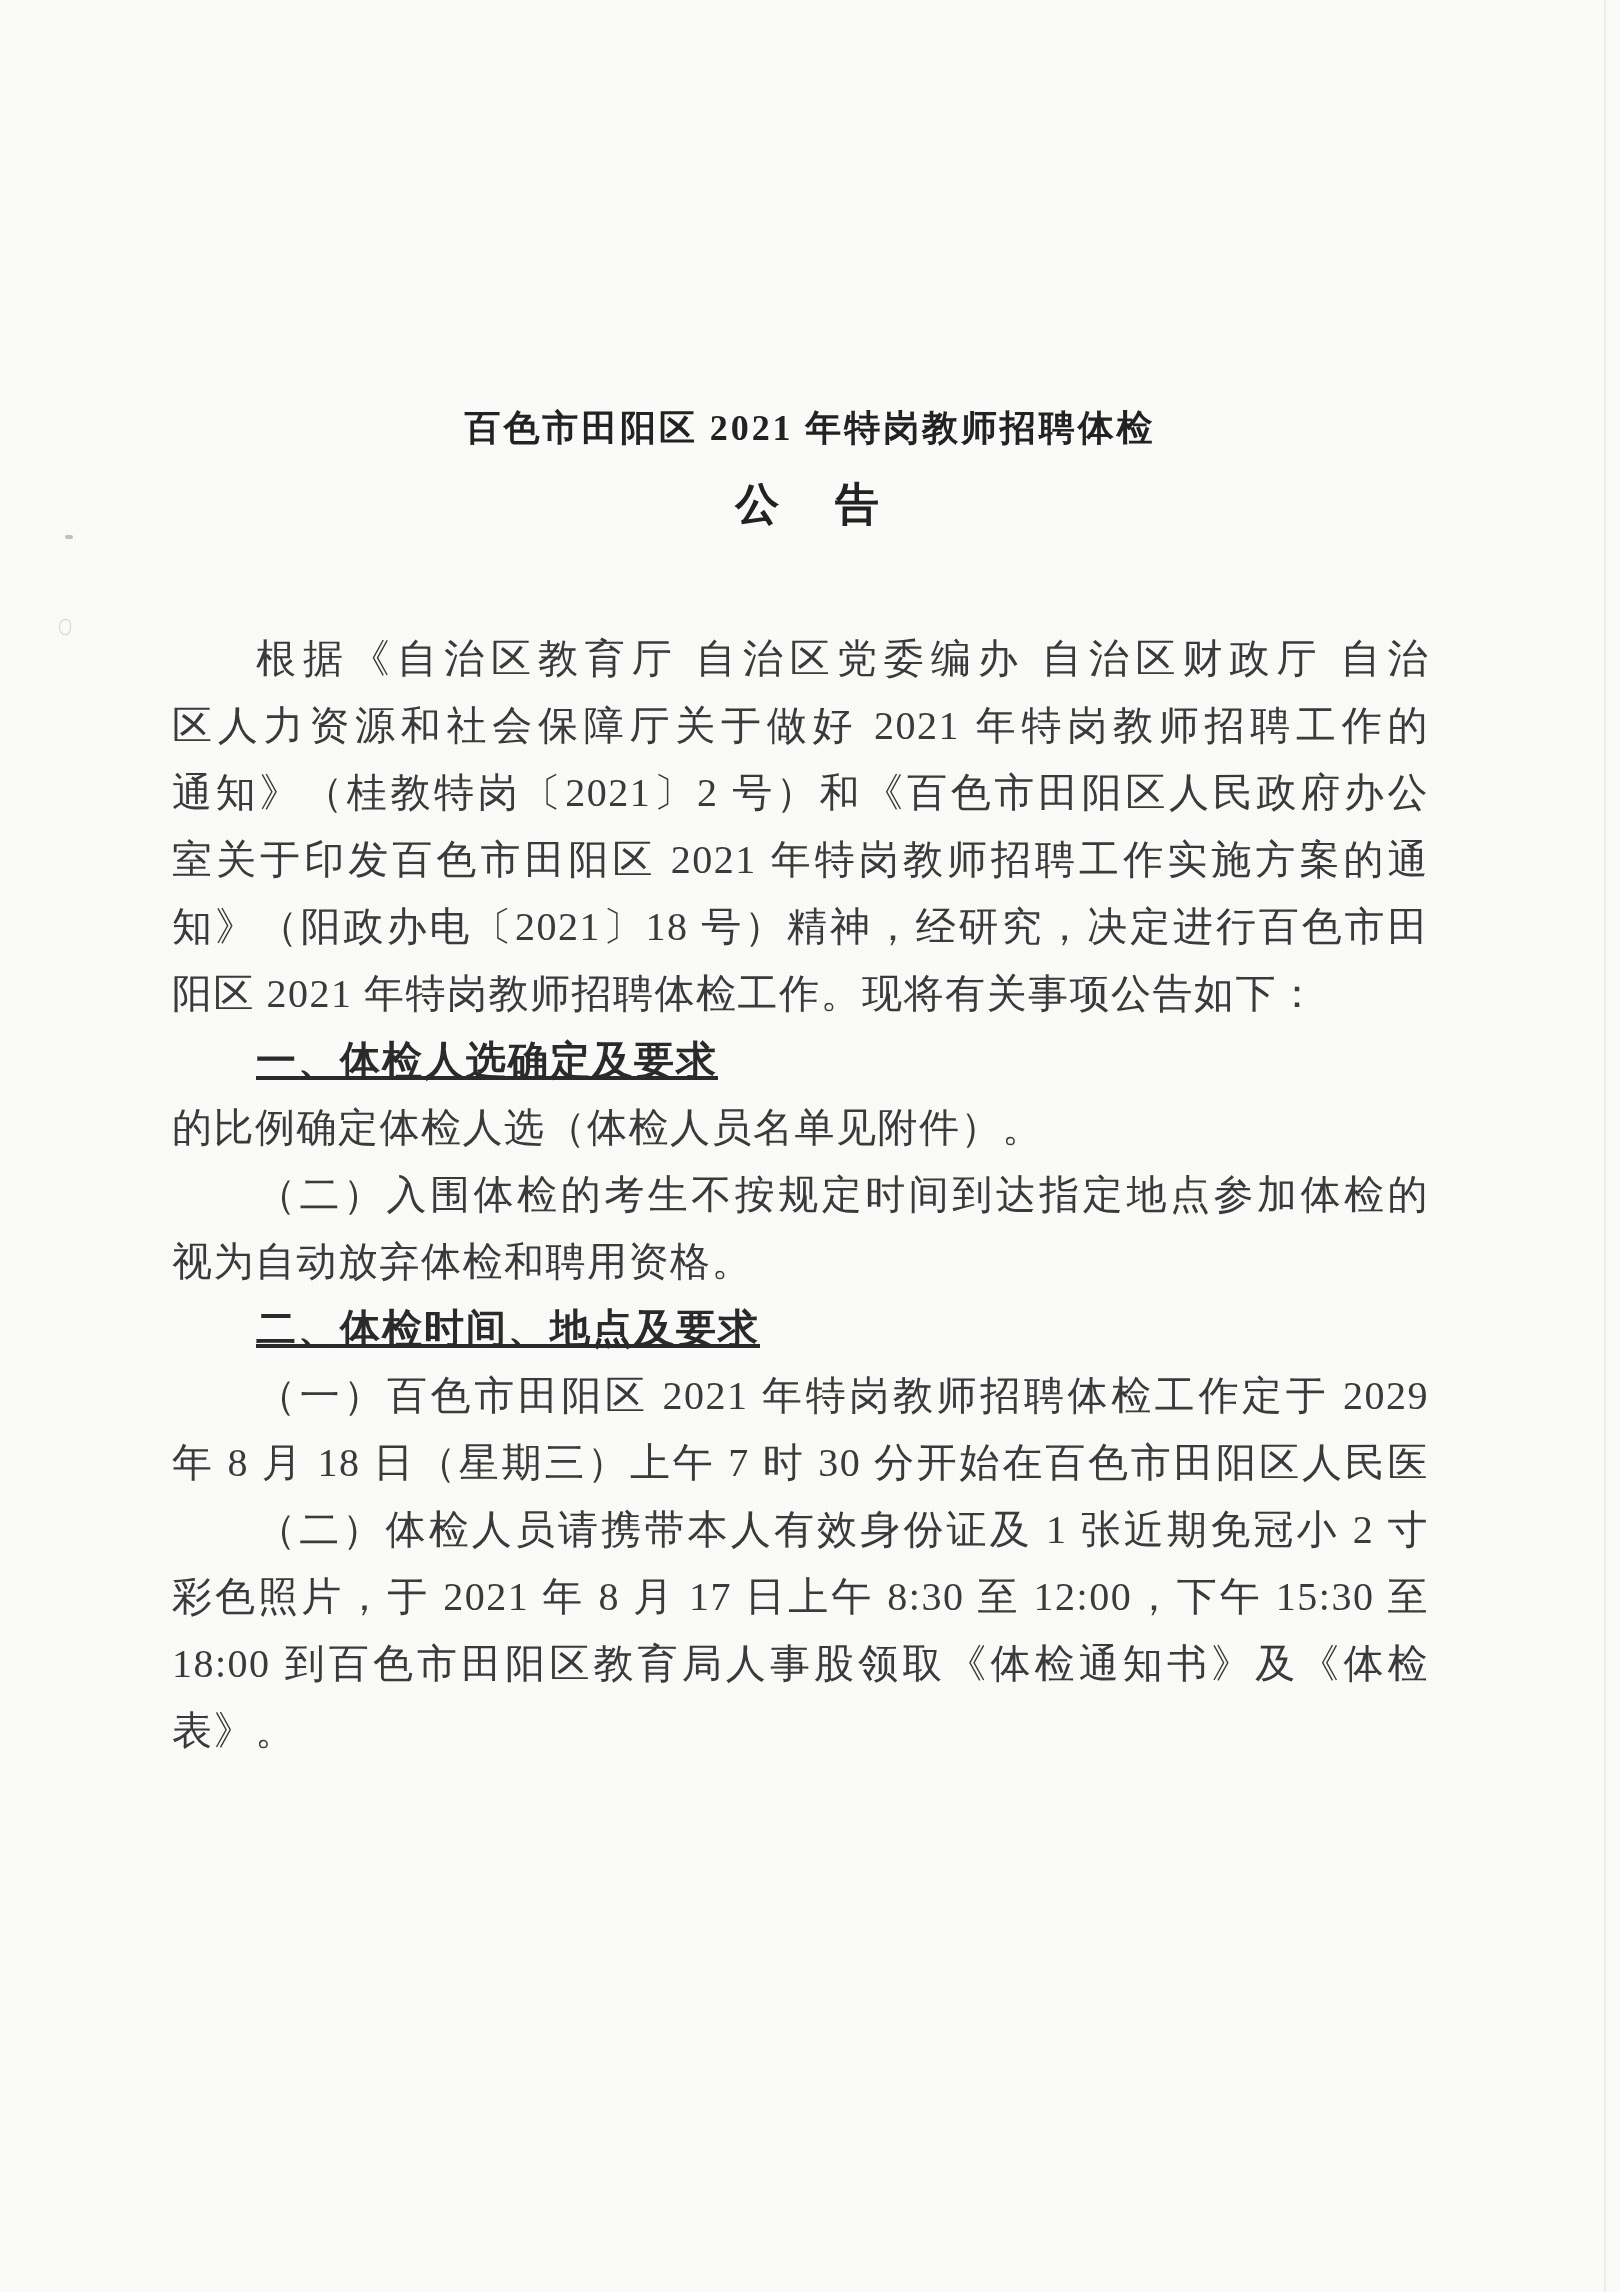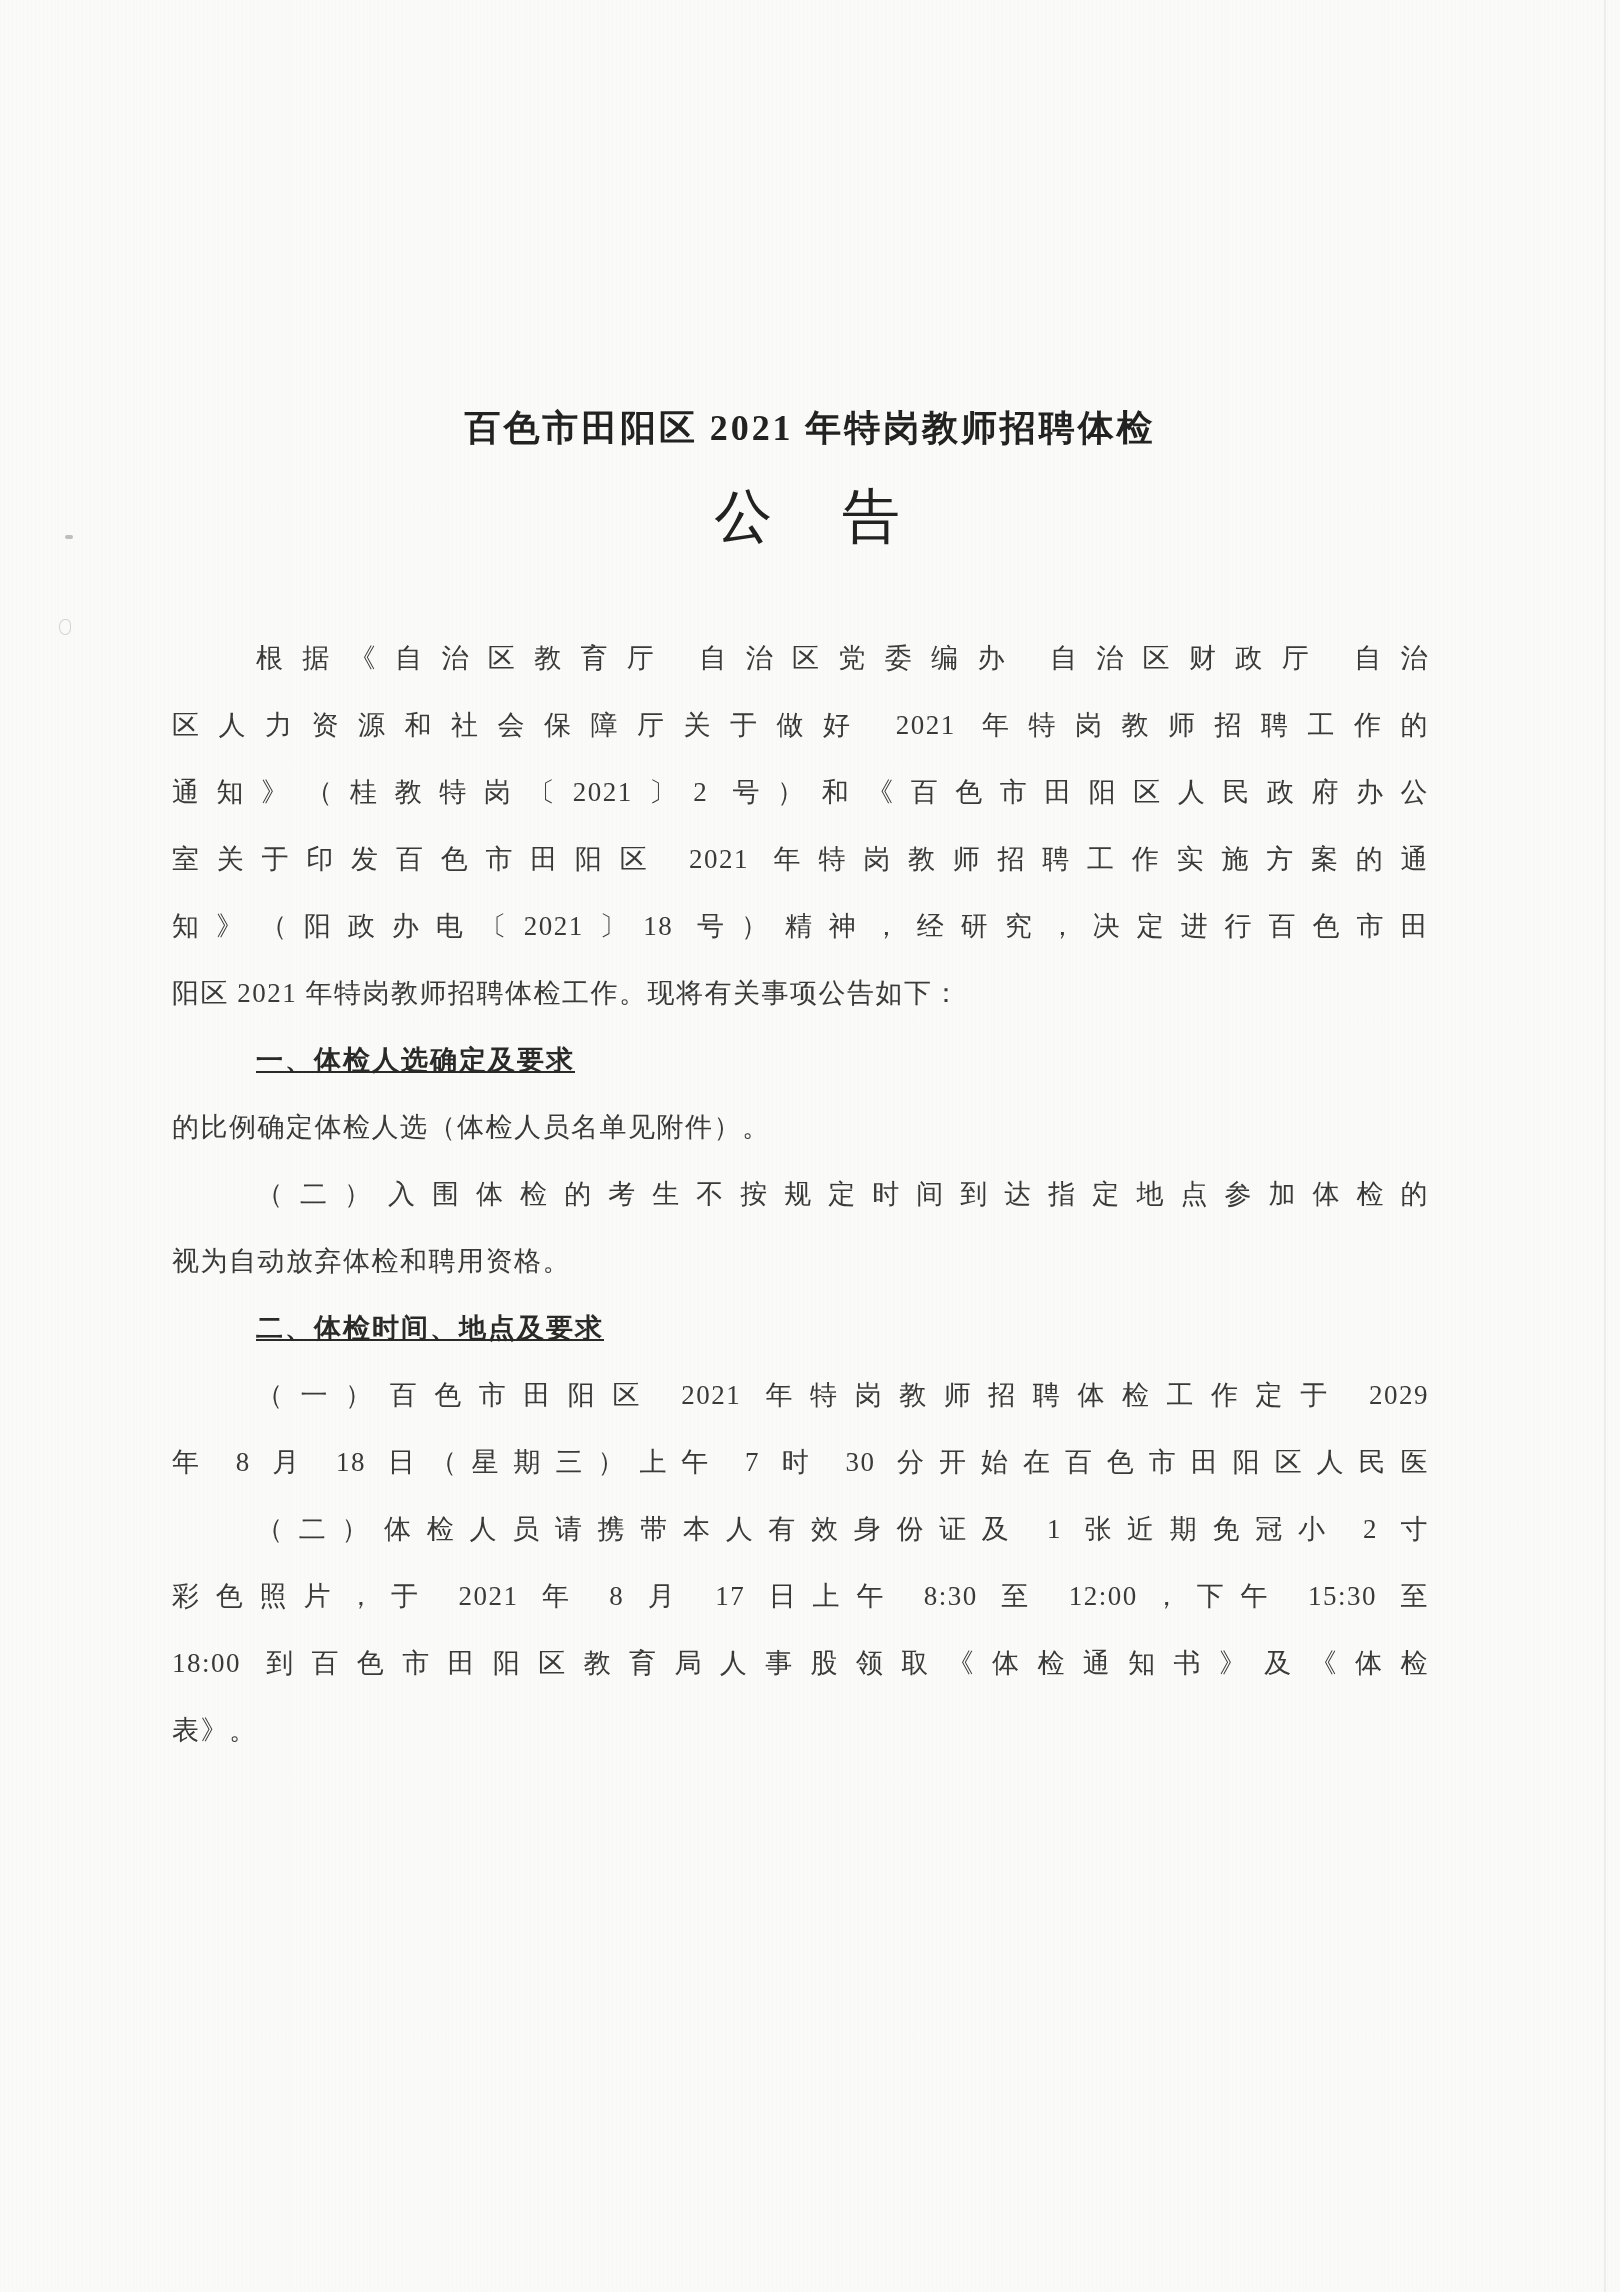--- a/index.html
+++ b/index.html
@@ -29,39 +29,38 @@
   }
   .title-line1 {
     font-size: 36px;
     font-weight: bold;
     letter-spacing: 2.9px;
     color: #222;
     line-height: 76px;
     white-space: nowrap;
   }
   .title-line2 {
-    font-size: 58px;
-    font-weight: normal;
+    font-size: 44px;
+    font-weight: bold;
     letter-spacing: 5.9px;
     color: #222;
     line-height: 78px;
     white-space: nowrap;
-    margin-top: 12px;
   }
   .body-block {
     position: absolute;
     top: 625px;
     left: 172px;
     width: 1257px;
   }
   .line {
     display: block;
     height: 67px;
     line-height: 67px;
-    font-size: 27px;
+    font-size: 40px;
     letter-spacing: 1.5px;
     color: #3a3a3a;
     white-space: nowrap;
   }
   .line.indent {
     padding-left: 84px;
   }
   .line.full {
     white-space: normal;
     text-align: justify;

